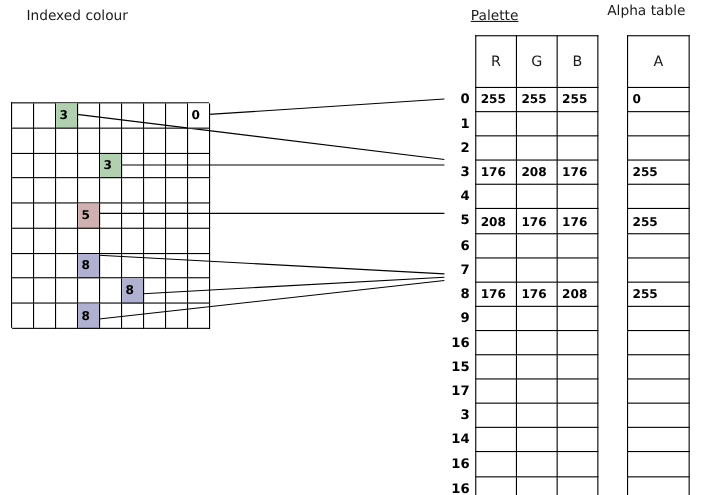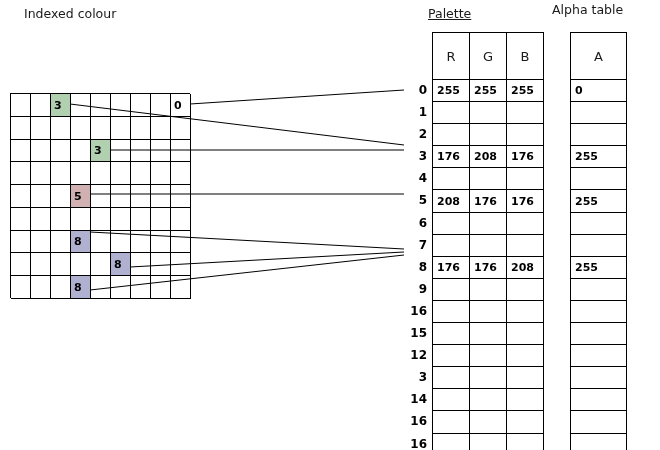--- a/index.html
+++ b/index.html
@@ -184,21 +184,21 @@
     <div class="idx">2</div>
     <div class="idx">3</div>
     <div class="idx">4</div>
     <div class="idx">5</div>
     <div class="idx">6</div>
     <div class="idx">7</div>
     <div class="idx">8</div>
     <div class="idx">9</div>
     <div class="idx">16</div>
     <div class="idx">15</div>
-    <div class="idx">12</div>
+    <div class="idx">17</div>
     <div class="idx">3</div>
     <div class="idx">14</div>
     <div class="idx">16</div>
     <div class="idx">16</div>
   </div>
 
 <table class="tbl" id="palette-table">
   <thead>
       <tr>
         <th>R</th>

